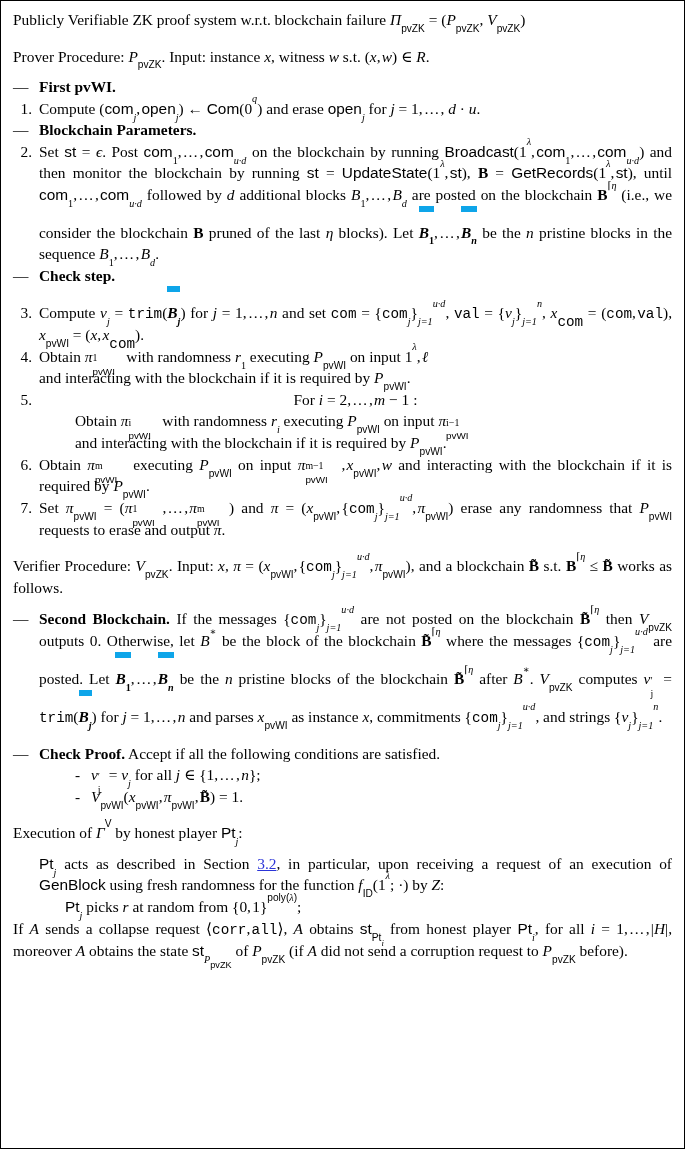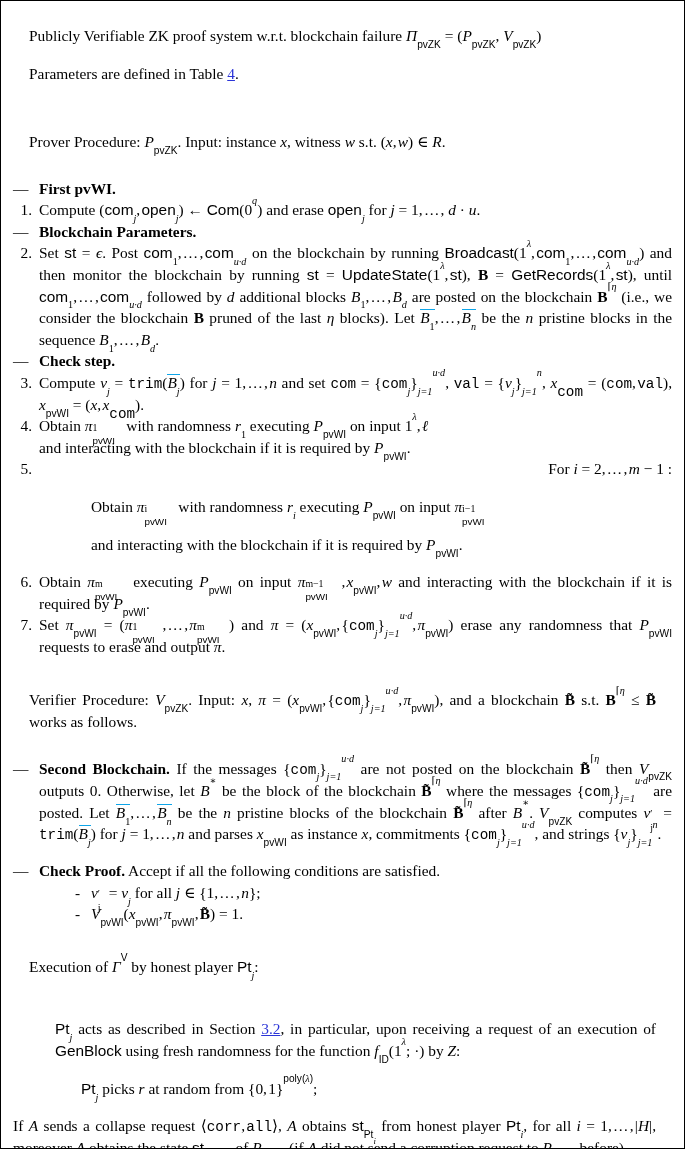--- a/index.html
+++ b/index.html
@@ -20,37 +20,37 @@
     overflow: hidden;
     position: relative;
   }
   #inner {
     padding: 8px 12px 6px 12px;
     font-size: 15.4px;
     line-height: 1.40;
   }
 
   
-  .p            { margin: 16px; text-align: justify; text-justify: inter-word; }
+  .p            { margin: 0; text-align: justify; text-justify: inter-word; }
   .just         { text-align: justify; text-justify: inter-word; }
   .gap-sm       { height: 9px; }
   .gap-md       { height: 15px; }
 
   .mi           { font-style: italic; font-family: "Liberation Serif", serif; }
   .mr           { font-style: normal; }
   .cal          { font-family: "Liberation Serif", serif; font-style: italic; }
   .sf           { font-family: "Liberation Sans", sans-serif; font-style: normal; }
   .tt           { font-family: "Liberation Mono", "DejaVu Sans Mono", monospace; font-style: normal; font-size: 0.93em; }
   .bf           { font-weight: bold; }
   .link         { color: #2b34d8; }
 
   sub, sup      { font-size: 0.66em; line-height: 0; position: relative; }
   sub           { bottom: -0.28em; }
   sup           { top: -0.52em; }
-  .ovl          { border-top: 1px solid #0ea5e9; display: inline-block; line-height: 1.0; padding-top: 0px; }
+  .ovl          { border-top: 6px solid #0ea5e9; display: inline-block; line-height: 1.0; padding-top: 13px; font-weight: bold; }
 
   
   .ss           { display: inline-block; vertical-align: baseline; position: relative; width: 0; }
   .ss i.t       { position: absolute; left: 0; top: -1.05em; font-size: 0.64em; font-style: normal; white-space: nowrap; }
   .ss i.b       { position: absolute; left: 0; top: 0.30em;  font-size: 0.64em; font-style: normal; white-space: nowrap; }
   .ssp          { display: inline-block; }
 
   
   .dashline     { display: flex; align-items: baseline; margin: 0; }
   .dashline .dash { width: 26px; flex: 0 0 26px; }
@@ -71,24 +71,20 @@
 
 <div id="page">
 <div id="inner">
 
   <div class="p">
     <span>Publicly Verifiable ZK proof system w.r.t. blockchain failure</span>
     <span class="mi">Π<sub class="sf">pvZK</sub></span>
     <span class="mr">=</span> <span class="mr">(</span><span class="cal">P<sub class="sf">pvZK</sub></span><span>,</span>&nbsp;<span class="cal">V<sub class="sf">pvZK</sub></span><span>)</span>
   </div>
 
-  <div class="p">
-    <span>Parameters are defined in Table</span>
-    <a class="link" href="#">4</a><span>.</span>
-  </div>
 
   <div class="gap-md"></div>
 
   <div class="p">
     <span>Prover Procedure:</span>
     <span class="cal">P<sub class="sf">pvZK</sub></span><span>. Input: instance</span>
     <span class="mi">x</span><span>, witness</span>
     <span class="mi">w</span>
     <span>s.t.</span>
     <span class="mr">(<span class="mi">x</span>, <span class="mi">w</span>) ∈ <span class="cal">R</span>.</span>
@@ -137,21 +133,21 @@
   <div class="numline">
     <span class="num">4.</span>
     <span class="body" style="text-align:left">
       Obtain <span class="mi">π</span><span class="ss"><i class="t">1</i><i class="b sf">pvWI</i></span><span class="ssp" style="width:30px"></span> with randomness <span class="mi">r</span><sub>1</sub> executing <span class="cal">P<sub class="sf">pvWI</sub></span> on input 1<sup class="mi">λ</sup>, <span class="mi">ℓ</span><br>
       and interacting with the blockchain if it is required by <span class="cal">P<sub class="sf">pvWI</sub></span>.
     </span>
   </div>
 
   <div class="numline">
     <span class="num">5.</span>
-    <span class="body" style="text-align:right">
+    <span class="body" style="text-align:center">
       For <span class="mi">i</span> = 2, … , <span class="mi">m</span> − 1 :
     </span>
   </div>
 
   <div class="indent-2">
     <div class="p" style="text-align:left">
       Obtain <span class="mi">π</span><span class="ss"><i class="t mi">i</i><i class="b sf">pvWI</i></span><span class="ssp" style="width:30px"></span> with randomness <span class="mi">r</span><sub class="mi">i</sub> executing <span class="cal">P<sub class="sf">pvWI</sub></span> on input <span class="mi">π</span><span class="ss"><i class="t mi">i−1</i><i class="b sf">pvWI</i></span><span class="ssp" style="width:32px"></span>
     </div>
     <div class="p" style="text-align:left">
       and interacting with the blockchain if it is required by <span class="cal">P<sub class="sf">pvWI</sub></span>.

